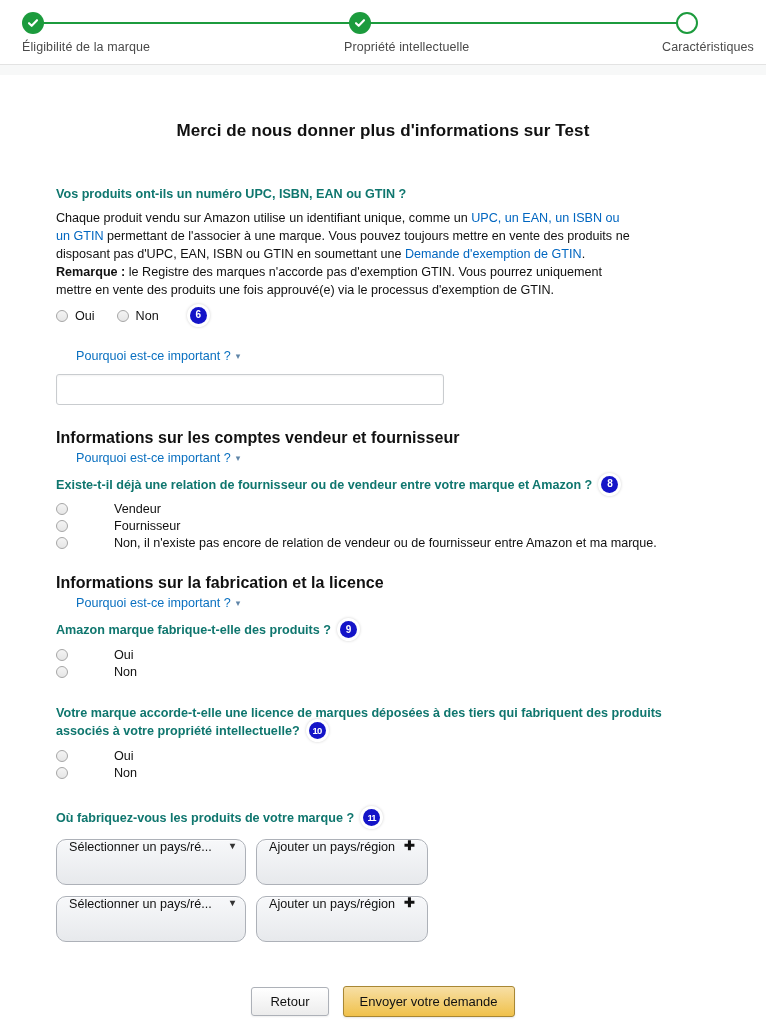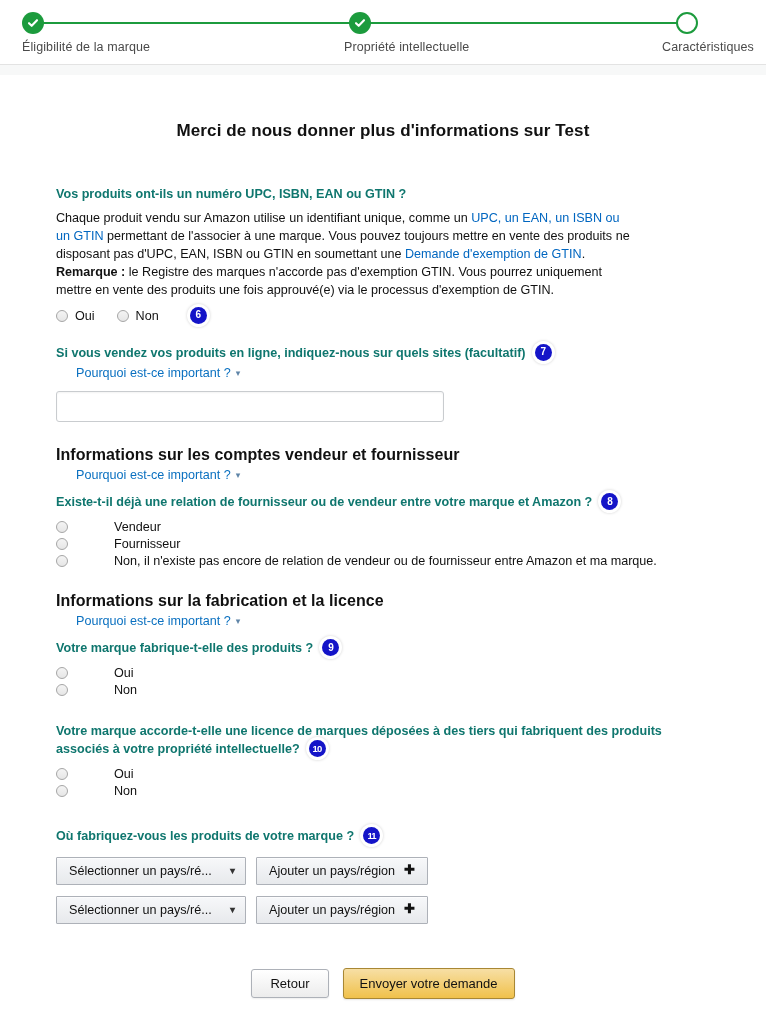--- a/index.html
+++ b/index.html
@@ -226,26 +226,26 @@
   
   .country-row {
     display: flex;
     align-items: center;
     margin-top: 11px;
     gap: 10px;
   }
   .btn-gray {
     background: linear-gradient(180deg,#f7f8fa 0%, #e7e9ec 100%);
     border: 1px solid #adb1b8;
-    border-radius: 1px;
+    border-radius: 10px;
     font-size: 12.6px;
     color: #111111;
-    height: 28px;
+    height: 46px;
     display: inline-flex;
-    align-items: center;
+    align-items: flex-start;
     cursor: pointer;
     font-family: "Liberation Sans", sans-serif;
     box-shadow: 0 1px 0 rgba(255,255,255,.6) inset;
   }
   .select-btn {
     width: 190px;
     justify-content: space-between;
     padding: 0 10px 0 12px;
   }
   .select-btn .caret {
@@ -359,23 +359,20 @@
         </label>
         <label class="radio">
           <span class="rb"></span>
           <span class="rtxt">Non</span>
         </label>
         <span class="badge">6</span>
       </div>
     </div>
 
     <div class="mt-20">
-      <div>
-        <span class="q-label nowrap-inline">Si vous vendez vos produits en ligne, indiquez-nous sur quels sites (facultatif)</span><span class="badge">7</span>
-      </div>
       <div class="why-link">
         <span>Pourquoi est-ce important ?</span><span class="chev">▾</span>
       </div>
       <input class="txtfield" type="text" value="" placeholder="" style="">
     </div>
 
     <div class="mt-24">
       <h2 class="section-title">Informations sur les comptes vendeur et fournisseur</h2>
       <div class="why-link">
         <span>Pourquoi est-ce important ?</span><span class="chev">▾</span>
@@ -400,21 +397,21 @@
     </div>
 
     <div class="mt-24">
       <h2 class="section-title">Informations sur la fabrication et la licence</h2>
       <div class="why-link">
         <span>Pourquoi est-ce important ?</span><span class="chev">▾</span>
       </div>
 
       
       <div class="mt-10">
-        <span class="q-label nowrap-inline">Votre marque fabrique-t-elle des produits ?</span><span class="badge">9</span>
+        <span class="q-label nowrap-inline">Amazon marque fabrique-t-elle des produits ?</span><span class="badge">9</span>
       </div>
       <div class="radio-list mt-8">
         <label class="radio">
           <span class="rb"></span>
           <span class="rtxt">Oui</span>
         </label>
         <label class="radio">
           <span class="rb"></span>
           <span class="rtxt">Non</span>
         </label>

